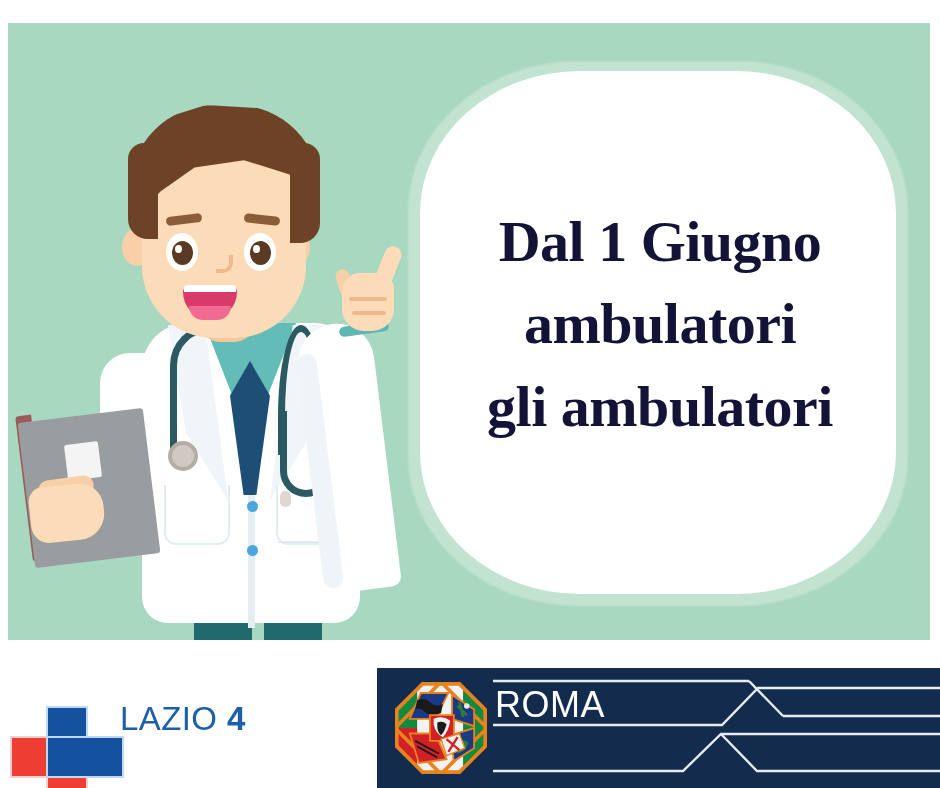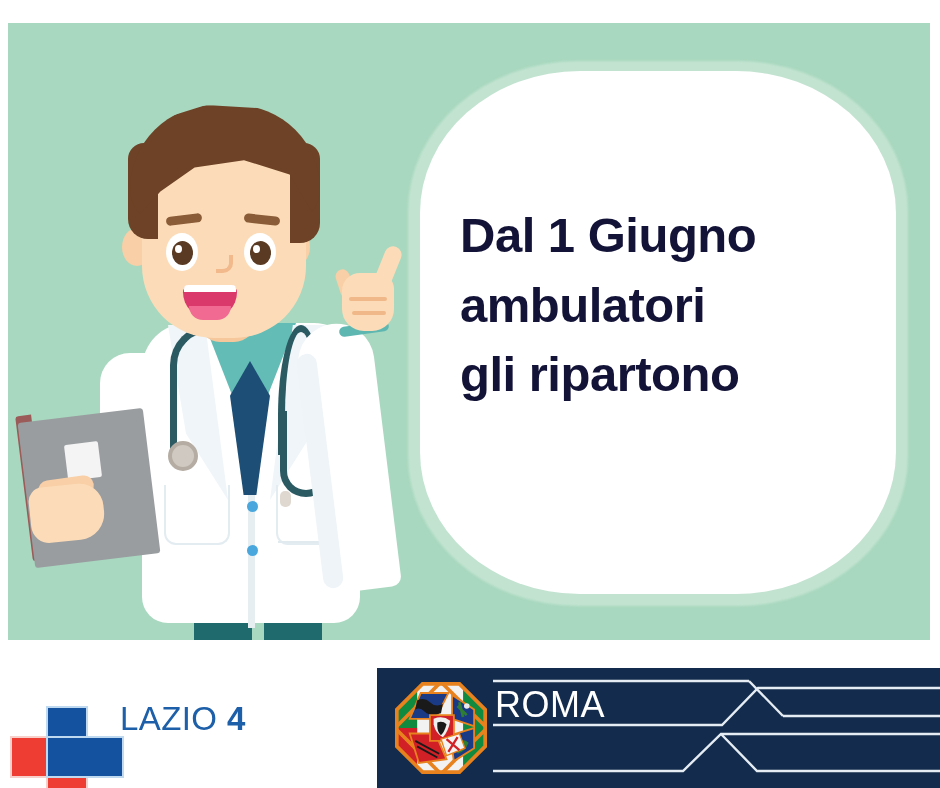--- a/index.html
+++ b/index.html
@@ -309,25 +309,25 @@
     width: 56px; height: 20px;
     background: #f8cfa6; border-radius: 10px;
     transform: rotate(-8deg);
   }
 
   
   .headline {
     position: absolute;
     left: 452px; top: 178px;
     width: 400px;
-    text-align: left;
+    text-align: center;
     color: #131338;
-    font-family: Liberation Sans, sans-serif;
+    font-family: Liberation Serif, serif;
     font-weight: bold;
-    font-size: 49px;
+    font-size: 58px;
     line-height: 1.42;
     letter-spacing: -0.5px;
   }
   .headline .ln { display: block; white-space: nowrap; }
 
   
   .footer {
     position: absolute; left: 0; top: 640px;
     width: 940px; height: 148px;
     background: #ffffff;
@@ -468,21 +468,21 @@
       <div class="clipboard-spine"></div>
       <div class="clipboard"></div>
       <div class="clipboard-paper"></div>
       <div class="hand-hold-top"></div>
       <div class="hand-hold"></div>
     </div>
 
     <div class="headline">
       <span class="ln">Dal 1 Giugno</span>
       <span class="ln">ambulatori</span>
-      <span class="ln">gli ripartono</span>
+      <span class="ln">gli ambulatori</span>
     </div>
   </div>
 
   <div class="footer">
 
     <div class="asl-logo">
       <div class="asl-cross">
         <div class="cx-red-l"></div>
         <div class="cx-red-b"></div>
         <div class="cx-blue-v"></div>

